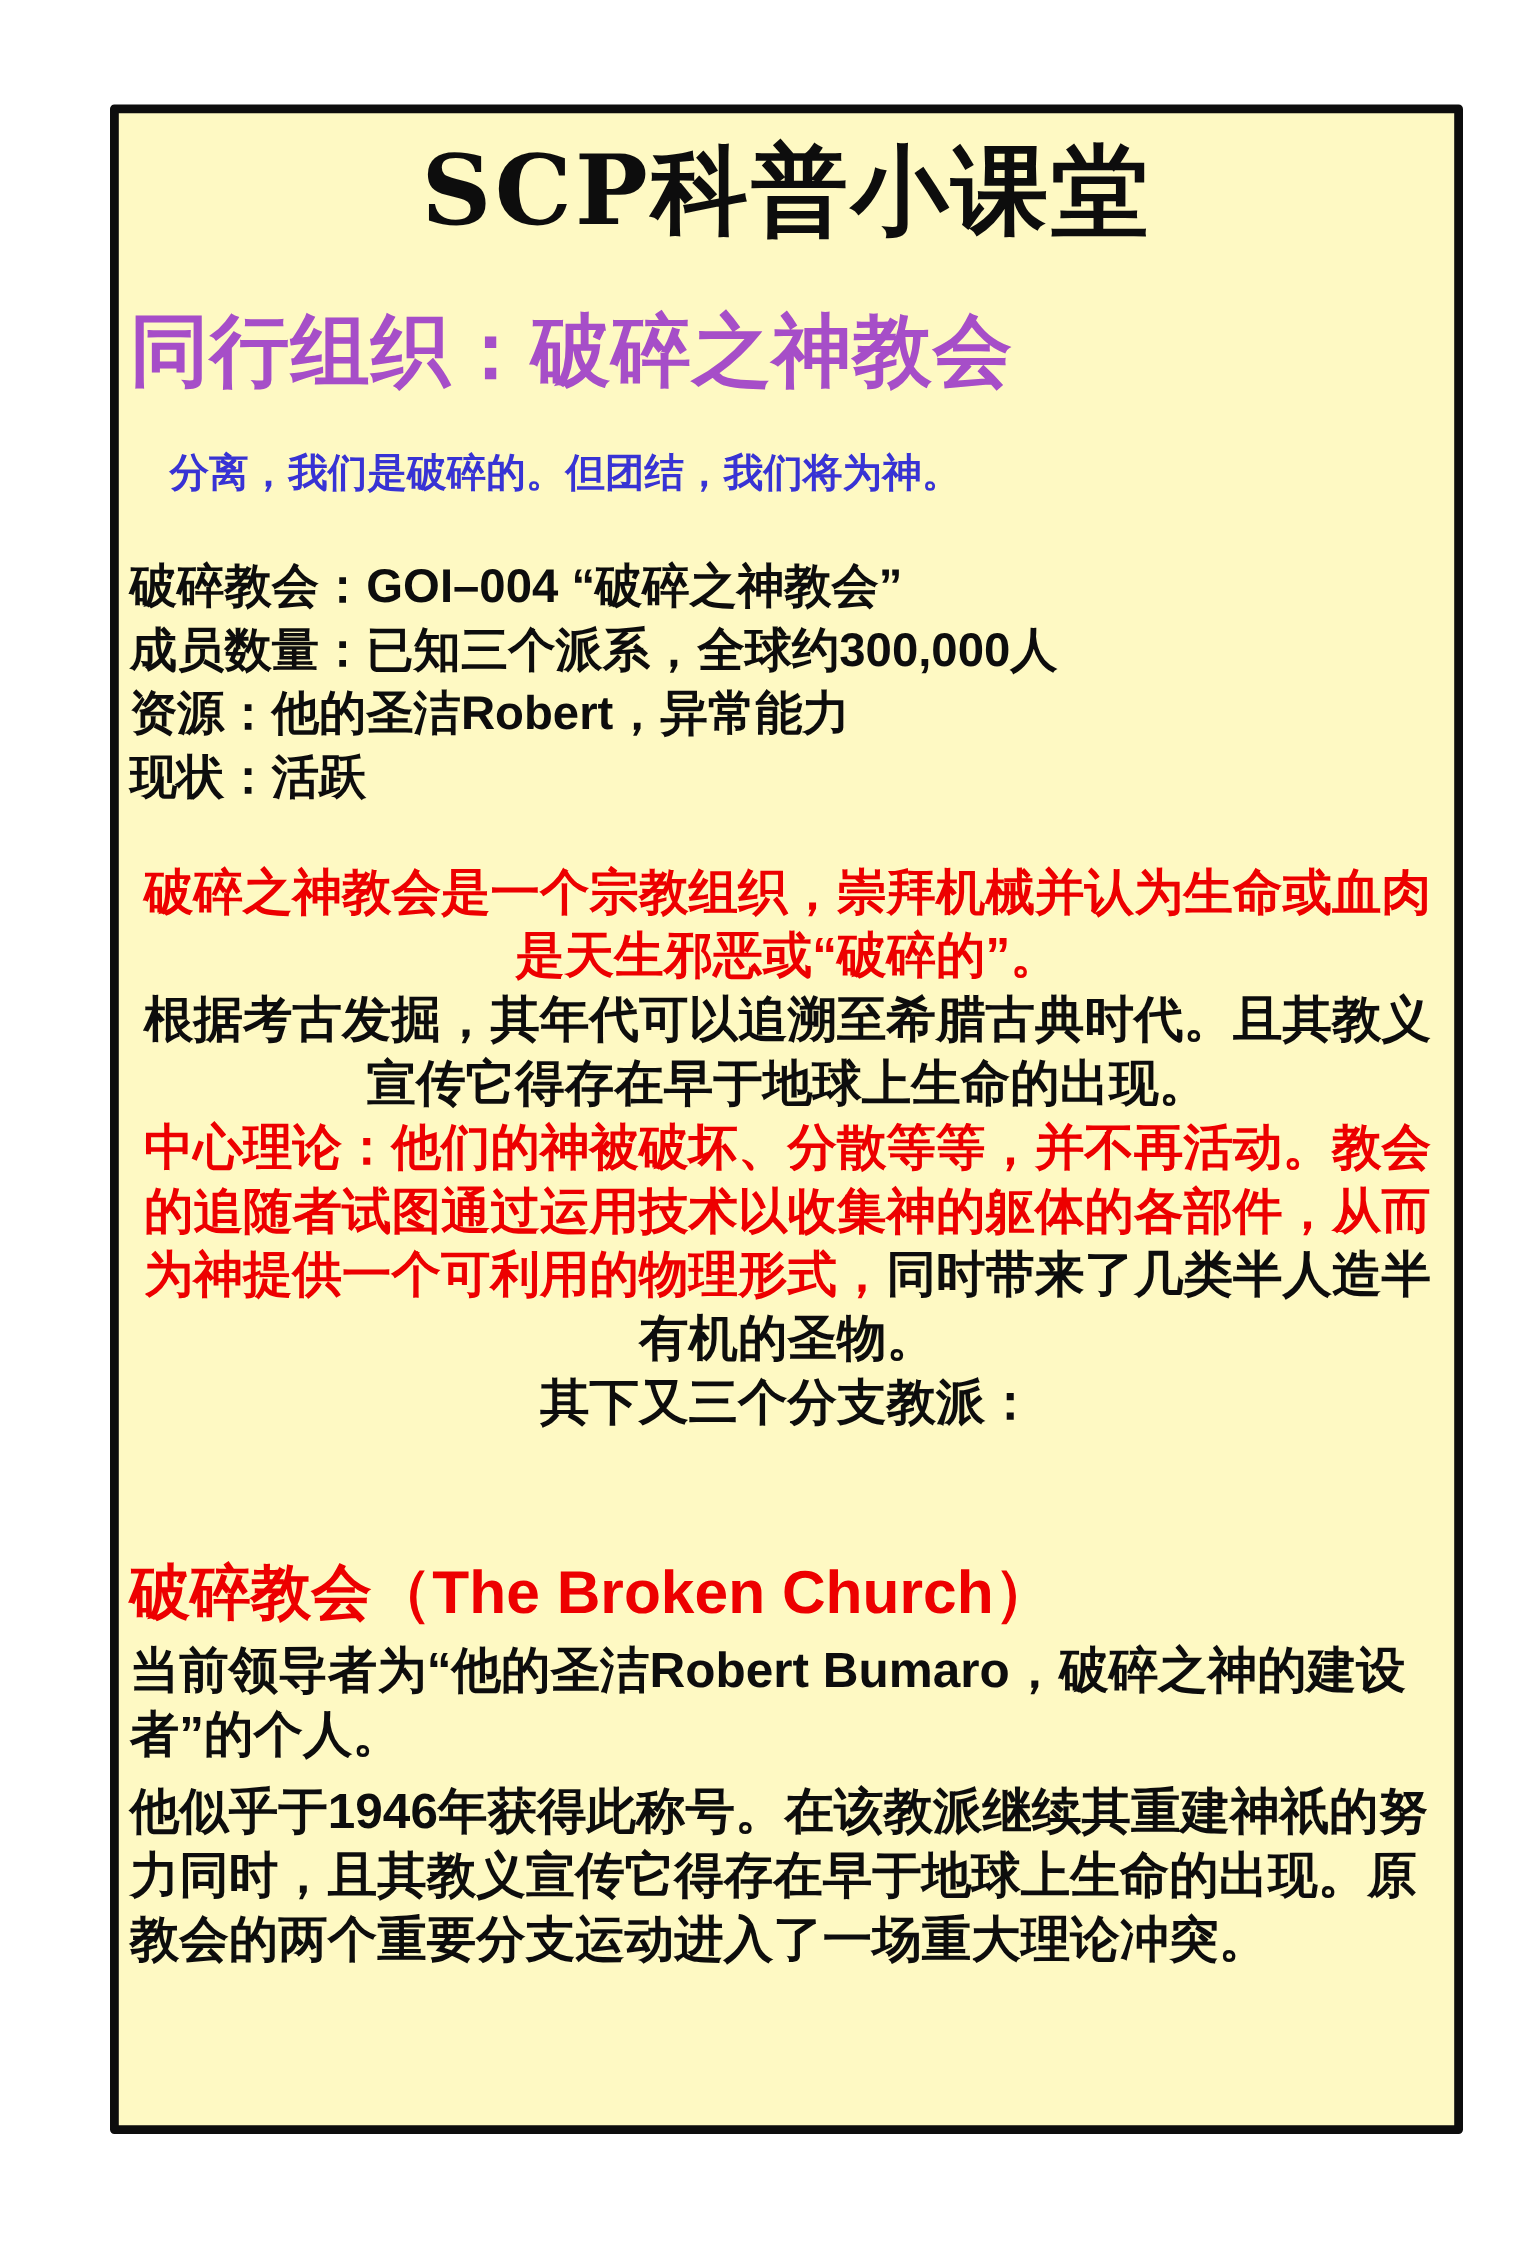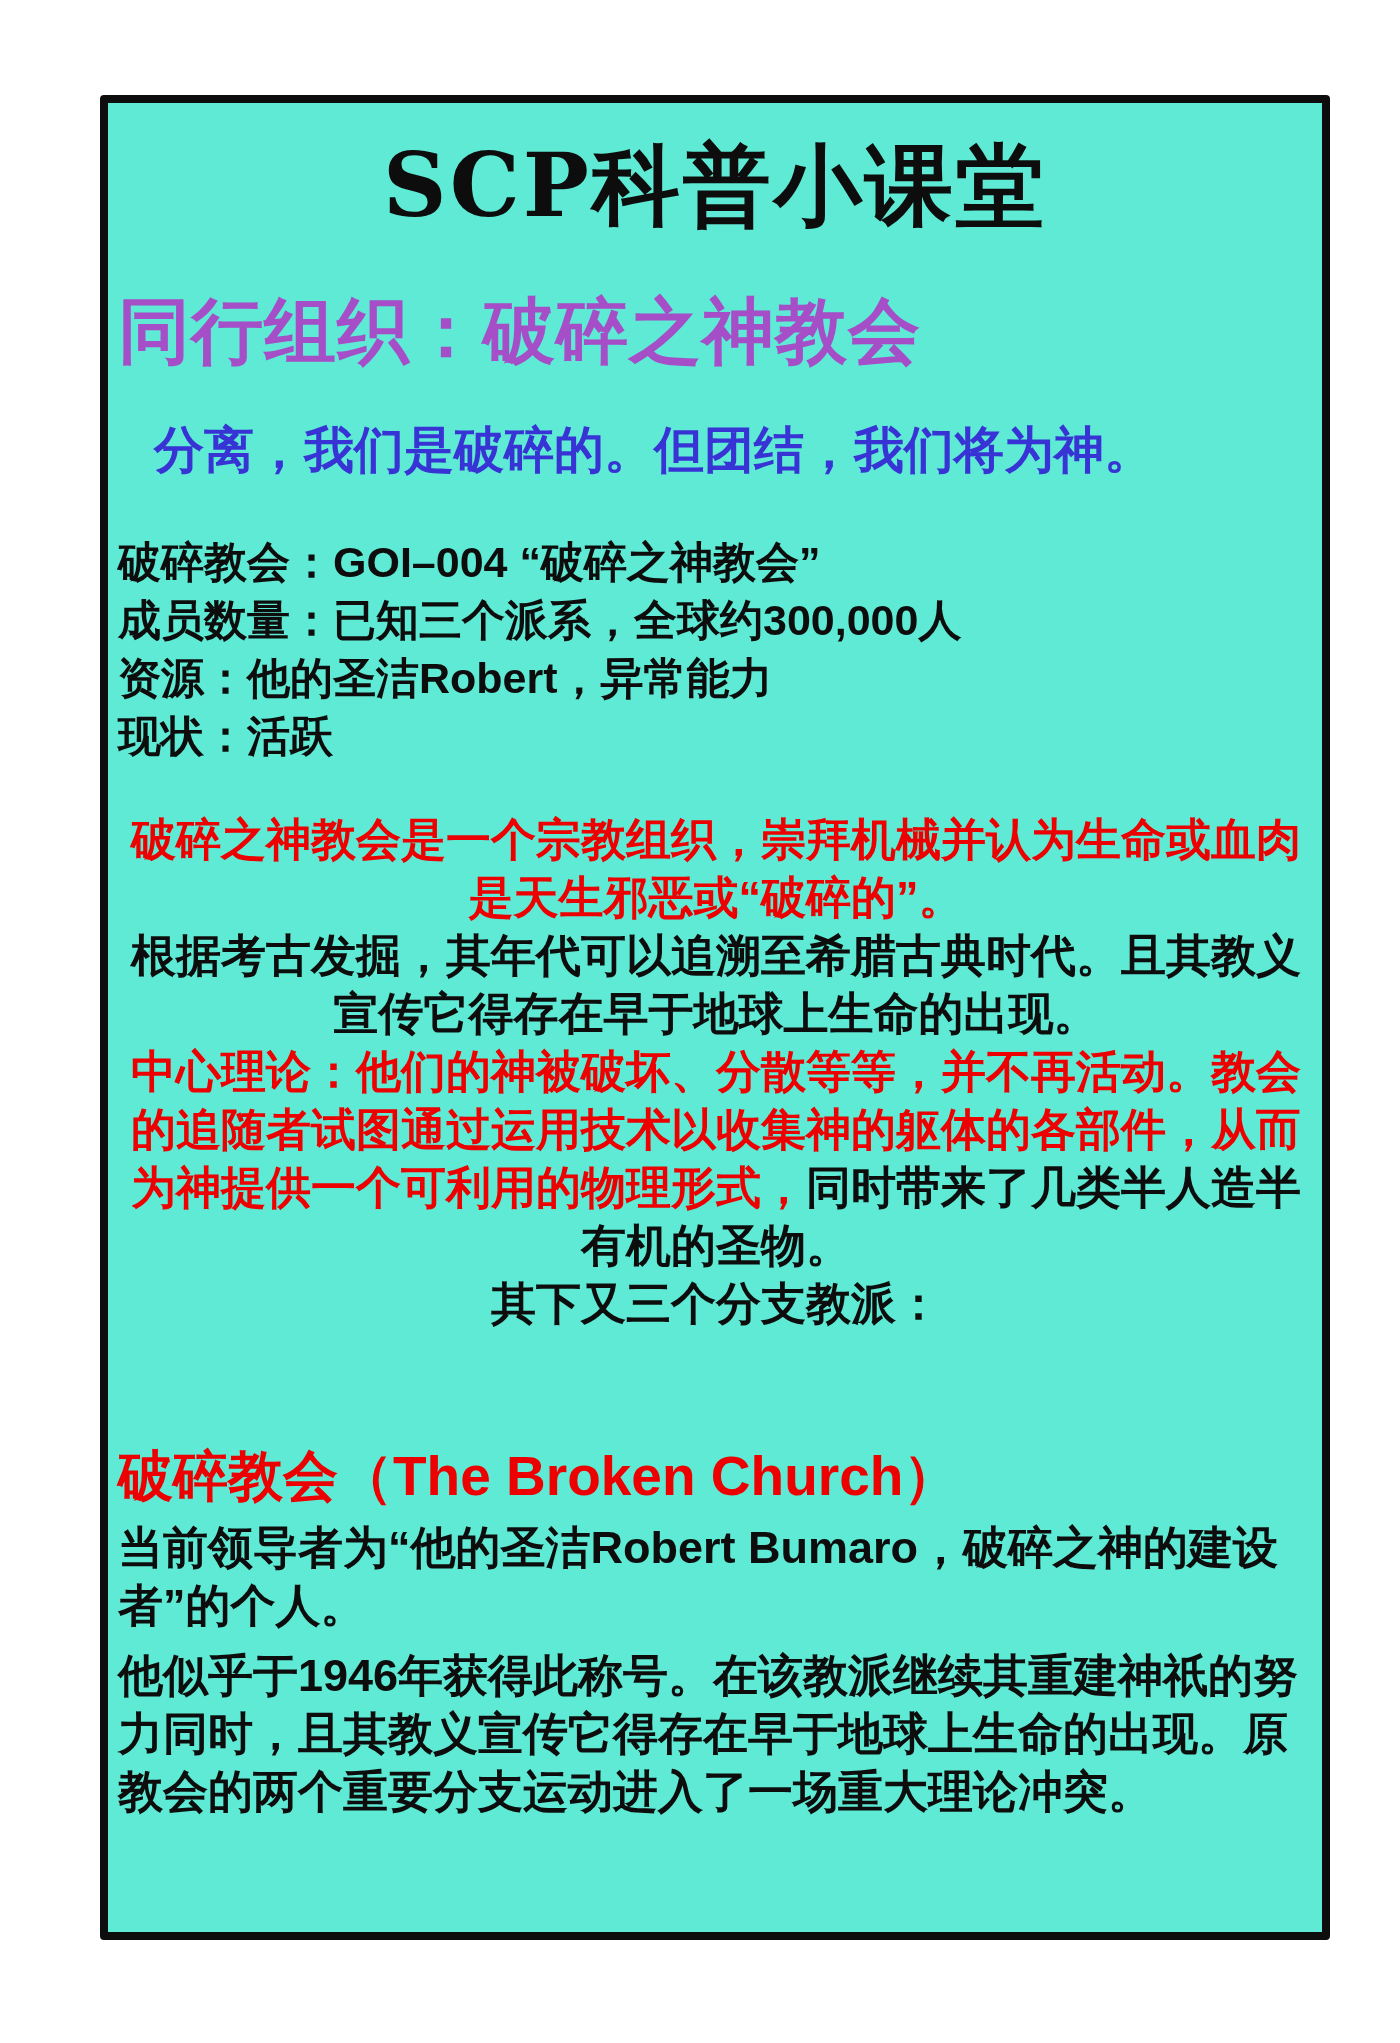--- a/index.html
+++ b/index.html
@@ -13,22 +13,22 @@
   }
   .frame{
     position:absolute;
     left:100px;
     top:95px;
     width:1230px;
     height:1845px;
     border:8px solid #0d0d0d;
     border-radius:4px;
     box-sizing:border-box;
-    padding:20px 8px 0 8px;
-    background:#5eead4;
+    padding:8px 8px 0 8px;
+    background:#fef9c3;
   }
   .page-title{
     margin:12px 0 0 0;
     text-align:center;
     font-family:"DejaVu Serif", serif;
     font-weight:900;
     font-size:88px;
     line-height:1.14;
     letter-spacing:3px;
     color:#0d0d0d;
@@ -37,21 +37,21 @@
     margin:56px 0 0 2px;
     font-family:"DejaVu Serif", serif;
     font-weight:900;
     font-size:72px;
     line-height:1.1;
     letter-spacing:1px;
     color:#a64ec8;
   }
   .motto{
     margin:48px 0 0 38px;
-    font-size:50px;
+    font-size:36px;
     line-height:1.25;
     font-weight:600;
     color:#3833d4;
   }
   .info{
     margin:52px 0 0 2px;
   }
   .info-line{
     margin:0;
     font-size:43px;

